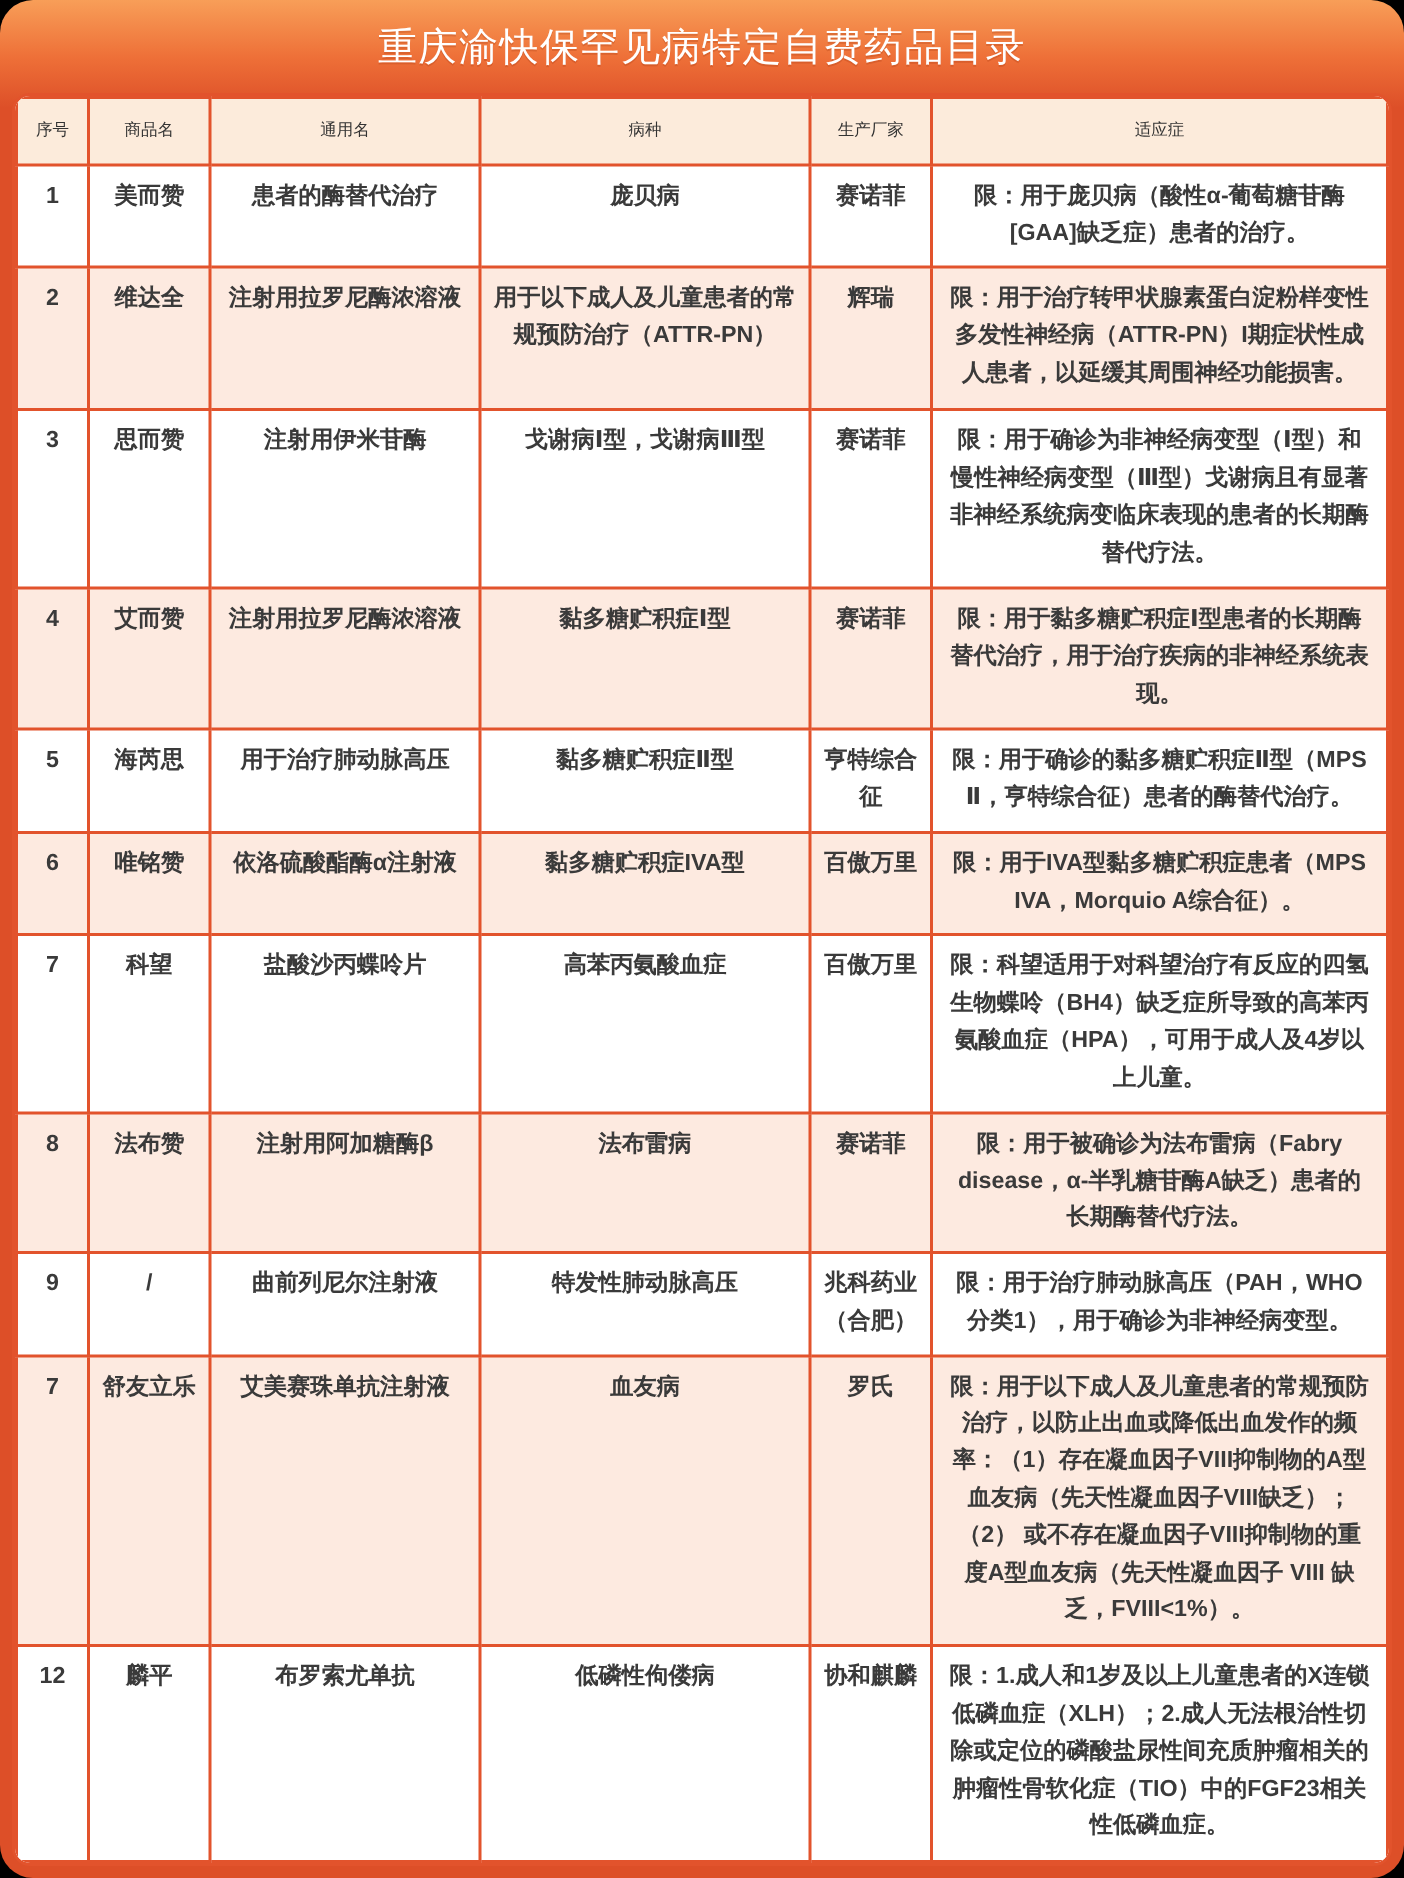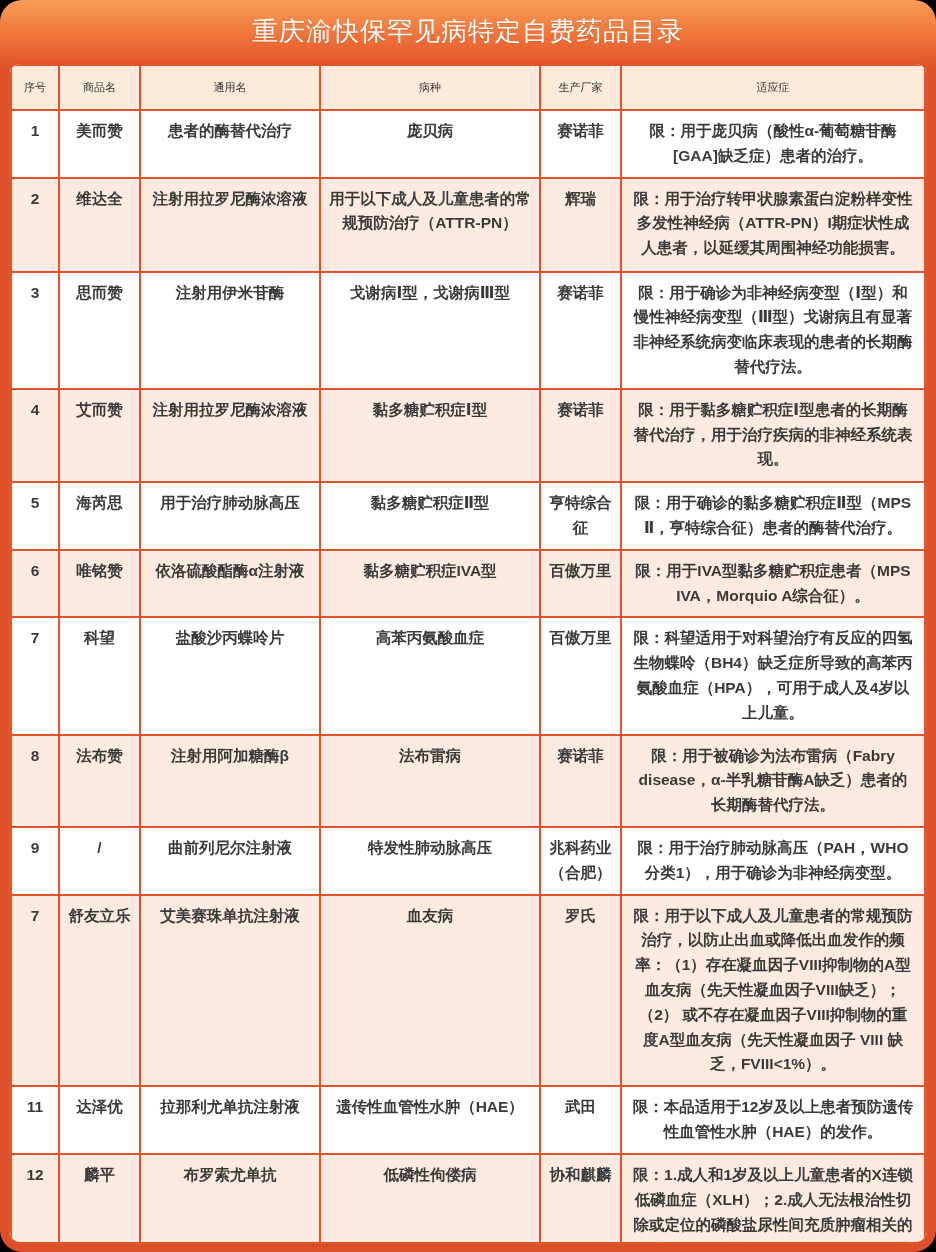--- a/index.html
+++ b/index.html
@@ -153,28 +153,20 @@
             <td class="ind">限：用于治疗肺动脉高压（PAH，WHO分类1），用于确诊为非神经病变型。</td>
           </tr>
           <tr style="height: 175px;">
             <td>7</td>
             <td>舒友立乐</td>
             <td>艾美赛珠单抗注射液</td>
             <td>血友病</td>
             <td>罗氏</td>
             <td class="ind">限：用于以下成人及儿童患者的常规预防治疗，以防止出血或降低出血发作的频率：（1）存在凝血因子VIII抑制物的A型血友病（先天性凝血因子VIII缺乏）；（2） 或不存在凝血因子VIII抑制物的重度A型血友病（先天性凝血因子 VIII 缺乏，FVIII&lt;1%）。</td>
           </tr>
-          <tr style="height: 68px;">
-            <td>11</td>
-            <td>达泽优</td>
-            <td>拉那利尤单抗注射液</td>
-            <td>遗传性血管性水肿（HAE）</td>
-            <td>武田</td>
-            <td class="ind">限：本品适用于12岁及以上患者预防遗传性血管性水肿（HAE）的发作。</td>
-          </tr>
           <tr style="height: 132px;">
             <td>12</td>
             <td>麟平</td>
             <td>布罗索尤单抗</td>
             <td>低磷性佝偻病</td>
             <td>协和麒麟</td>
             <td class="ind">限：1.成人和1岁及以上儿童患者的X连锁低磷血症（XLH）；2.成人无法根治性切除或定位的磷酸盐尿性间充质肿瘤相关的肿瘤性骨软化症（TIO）中的FGF23相关性低磷血症。</td>
           </tr>
         </tbody>
     </table>

